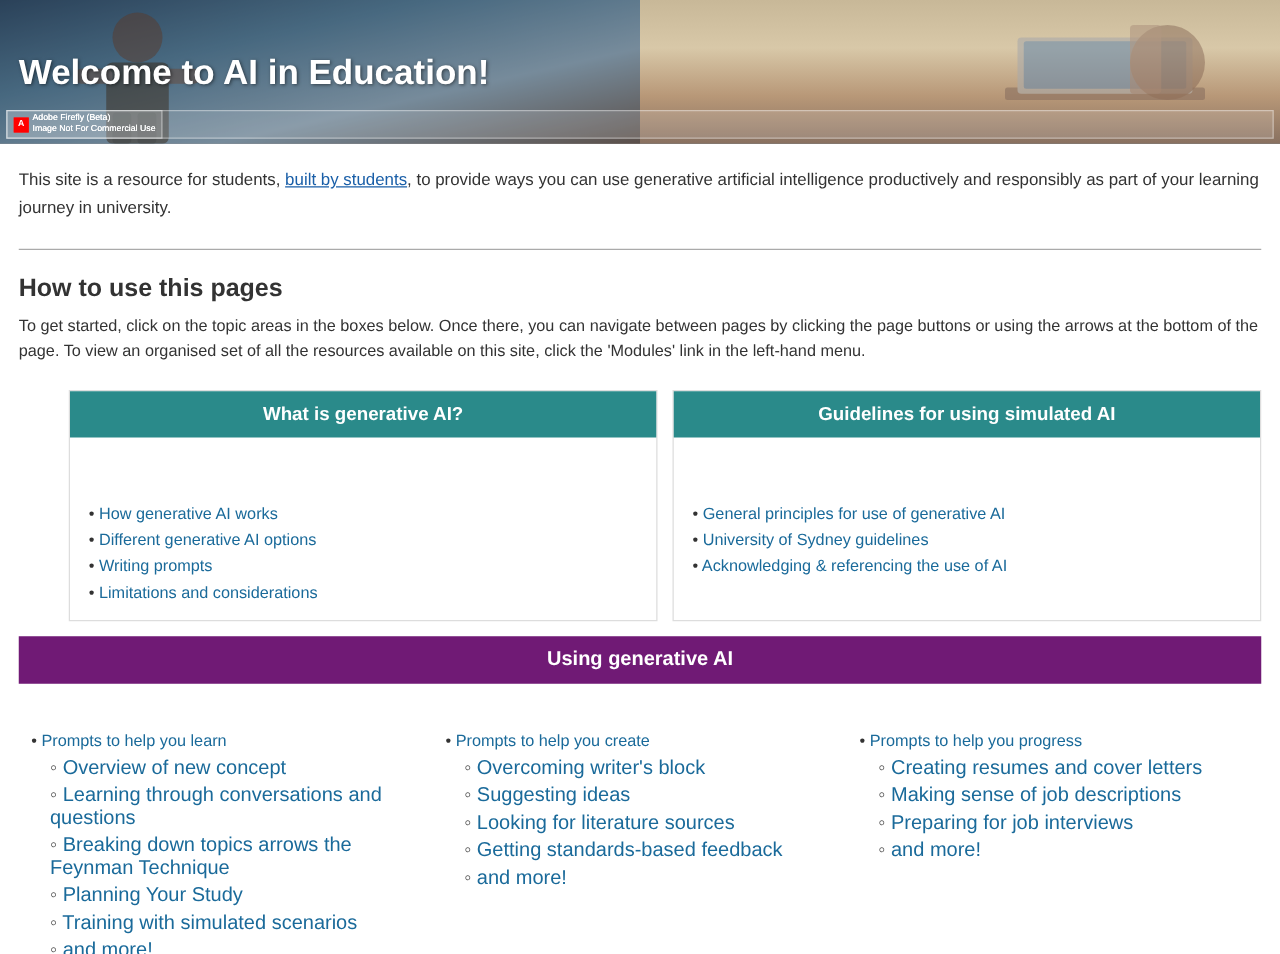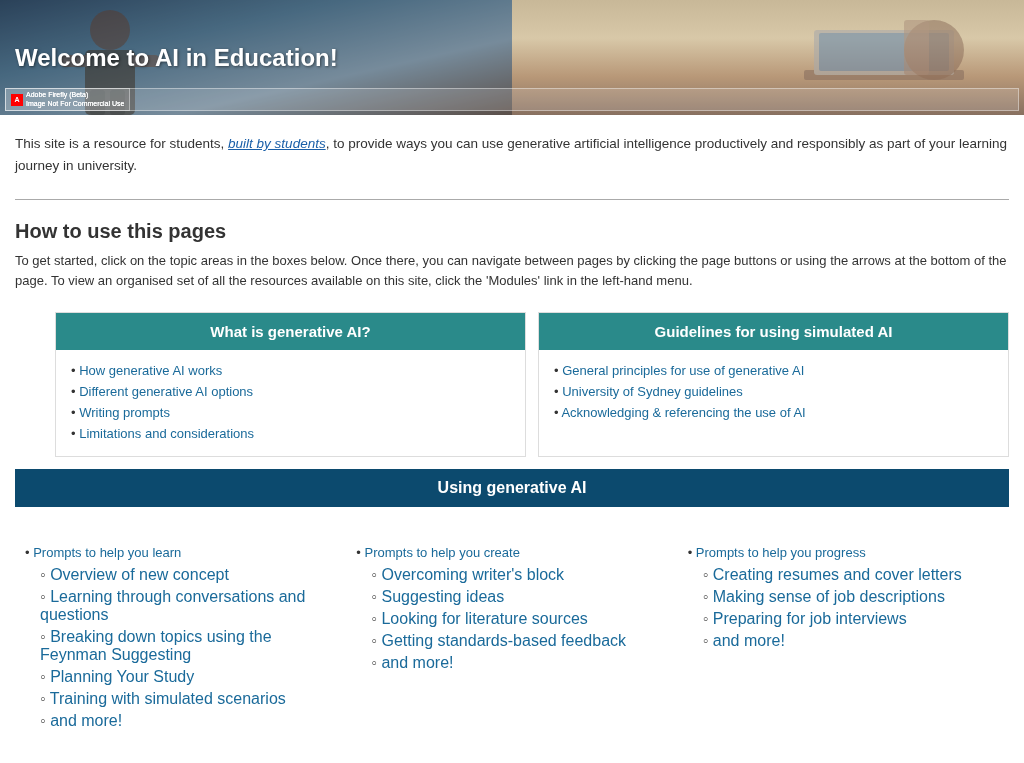--- a/index.html
+++ b/index.html
@@ -3,21 +3,21 @@
   <meta charset="utf-8">
   <style>
     * { margin: 0; padding: 0; box-sizing: border-box; }
     body { font-family: Arial, sans-serif; font-size: 14px; color: #333; background: #fff; }
     .hero-title {
       position: absolute;
       top: 50%;
       left: 15px;
       transform: translateY(-50%);
       color: white;
-      font-size: 24px;
+      font-size: 28px;
       font-weight: bold;
       z-index: 10;
       text-shadow: 1px 1px 3px rgba(0,0,0,0.5);
       white-space: nowrap;
     }
     .adobe-badge {
       position: absolute;
       bottom: 5px;
       left: 5px;
       background: rgba(255,255,255,0.15);
@@ -47,21 +47,20 @@
       max-width: 1024px;
     }
     .intro-section p {
       font-size: 13.5px;
       line-height: 1.6;
       color: #333;
     }
     .intro-section a {
       color: #1a5fa8;
       text-decoration: underline;
-      font-style: italic;
     }
 
     
     .divider {
       border: none;
       border-top: 1px solid #aaa;
       margin: 8px 15px;
     }
 
     
@@ -97,40 +96,41 @@
       font-size: 15px;
       font-weight: bold;
       color: white;
     }
     .topic-header.teal {
       background-color: #2a8a8a;
     }
     .topic-links {
       padding: 10px 15px 12px 15px;
       list-style: none;
+      margin-top: 40px;
     }
     .topic-links li {
       padding: 3px 0;
       font-size: 13px;
     }
     .topic-links li::before {
       content: "• ";
       color: #333;
     }
     .topic-links a {
       color: #1a6a9a;
       text-decoration: none;
     }
 
     
     .using-section {
       margin: 12px 15px 0 15px;
     }
     .using-header {
-      background-color: #0c4a6e;
+      background-color: #701a75;
       color: white;
       text-align: center;
       padding: 10px 15px;
       font-size: 16px;
       font-weight: bold;
     }
     .using-grid {
       display: grid;
       grid-template-columns: 1fr 1fr 1fr;
       gap: 0;
@@ -282,21 +282,21 @@
 
 <div class="using-section">
   <div class="using-header">Using generative AI</div>
   <div class="using-grid">
 
     <div class="using-col">
       <a href="#" class="main-link">Prompts to help you learn</a>
       <ul class="sub-links">
         <li><a href="#">Overview of new concept</a></li>
         <li><a href="#">Learning through conversations and questions</a></li>
-        <li><a href="#">Breaking down topics using the Feynman Suggesting</a></li>
+        <li><a href="#">Breaking down topics arrows the Feynman Technique</a></li>
         <li><a href="#">Planning Your Study</a></li>
         <li><a href="#">Training with simulated scenarios</a></li>
         <li><a href="#">and more!</a></li>
       </ul>
     </div>
 
     <div class="using-col">
       <a href="#" class="main-link">Prompts to help you create</a>
       <ul class="sub-links">
         <li><a href="#">Overcoming writer's block</a></li>

